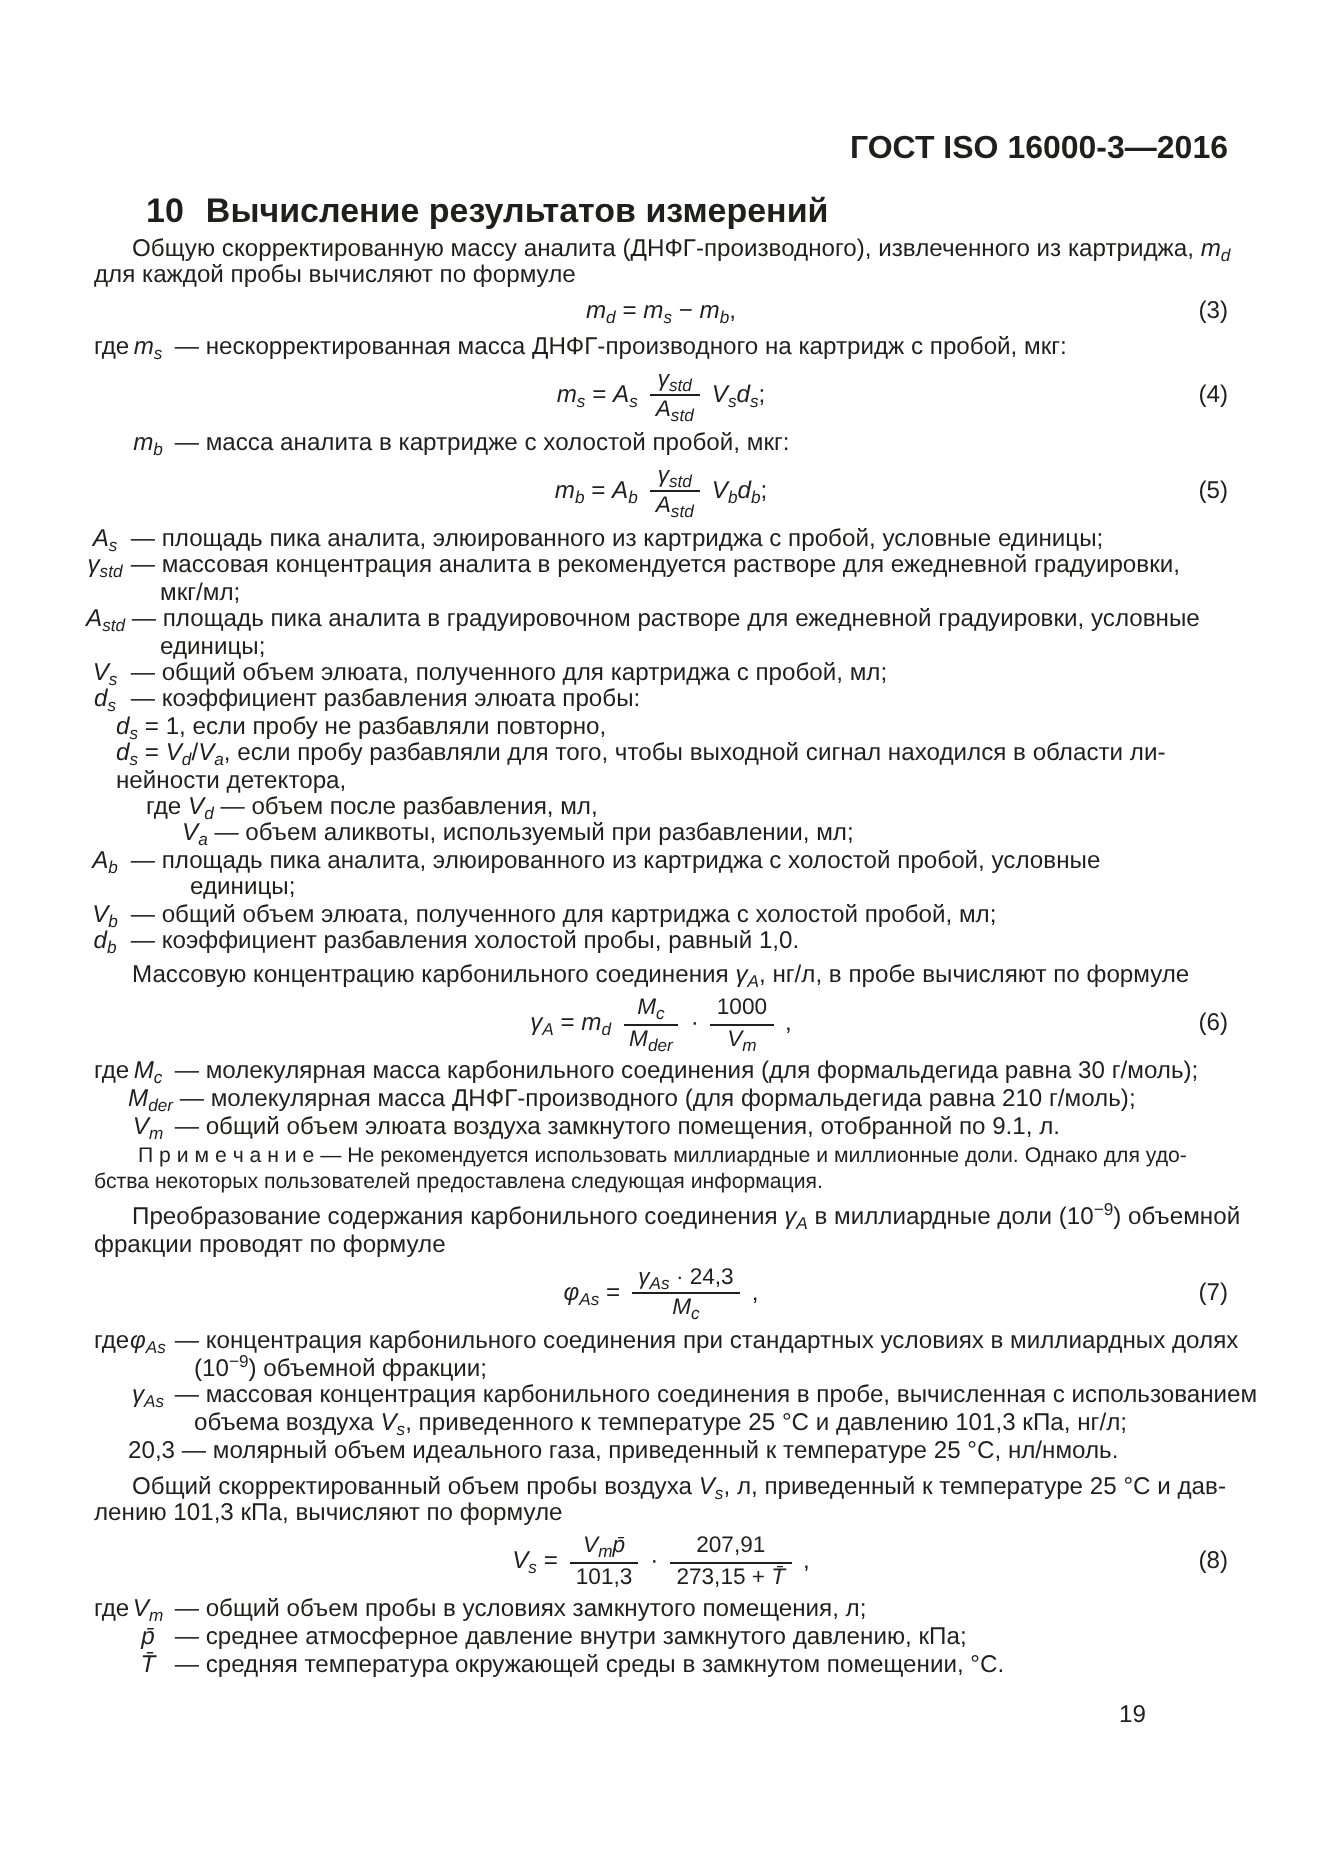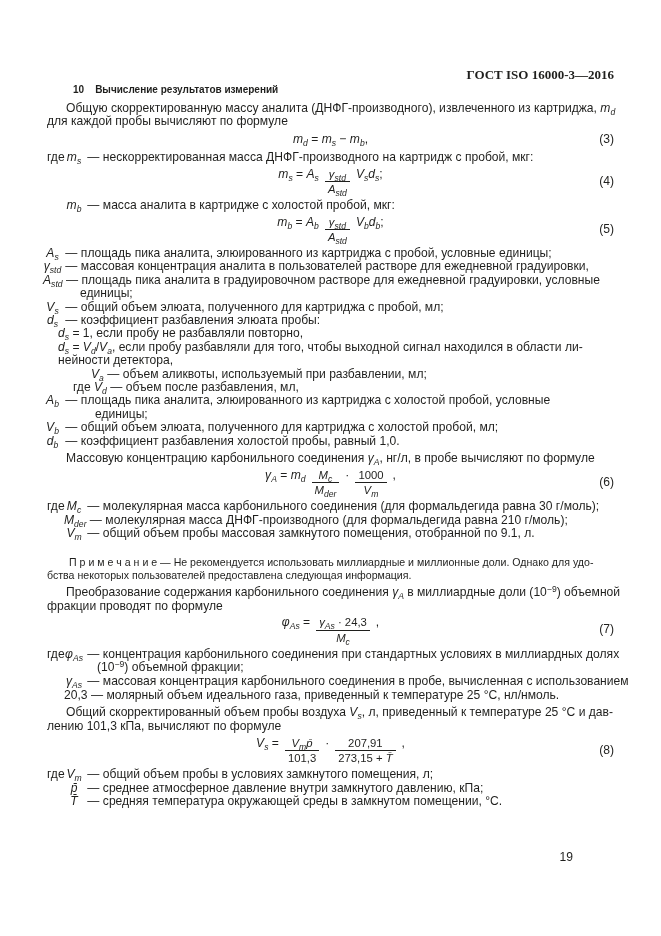--- a/index.html
+++ b/index.html
@@ -20,48 +20,48 @@
     position: absolute;
     left: 47px; top: 0;
     width: 567px;
     font-size: 12.1px;
     line-height: 13.7px;
   }
   .doc-header {
     margin-top: 68px;
     text-align: right;
     font-weight: 700;
-    font-size: 13px;
-    font-family: Liberation Serif, serif;
+    font-size: 16px;
   }
   .section-heading {
+    margin-top: 16px;
     margin-left: 26px;
-    font-size: 10px;
+    font-size: 17px;
     line-height: 16px;
     font-weight: 700;
   }
   .sec-num { display: inline-block; margin-right: 11px; }
   .para { margin-top: 4px; }
   .line, .def-cont, .sub-line { white-space: nowrap; }
   .fi { text-indent: 19px; }
-  .note { margin-top: 15px; font-size: 10.6px; line-height: 13px; }
+  .note { margin-top: 2px; font-size: 10.6px; line-height: 13px; }
   .note .fi { text-indent: 22px; }
   i { font-style: italic; }
   sub { font-size: 8.6px; line-height: 0; vertical-align: -2.5px; }
   sup { font-size: 8.6px; line-height: 0; vertical-align: 4.5px; }
   
   .formula-row {
     position: relative;
     display: flex;
     justify-content: center;
     align-items: center;
     margin-top: 3px;
     min-height: 16px;
   }
-  .formula-body { display: inline-flex; font-size: 12.1px; }
+  .formula-body { display: inline-flex; align-items: center; font-size: 12.1px; }
   .fpart { white-space: pre; margin: 0 2px; }
   .frac {
     display: inline-flex;
     flex-direction: column;
     margin: 0 4px;
     font-size: 11.3px;
     line-height: 12.6px;
     text-align: center;
   }
   .frac .num { border-bottom: 1px solid #1f1f1d; padding: 0 3px 1px; }
@@ -152,22 +152,23 @@
           <div class="def-row">
             <span class="def-pre"></span>
             <span class="def-term"><i>A<sub>s</sub></i></span>
             <span class="def-dash"> — </span>
             <span class="def-text">площадь пика аналита, элюированного из картриджа с пробой, условные единицы;</span>
           </div>
           <div class="def-row">
             <span class="def-pre"></span>
             <span class="def-term"><i>γ<sub>std</sub></i></span>
             <span class="def-dash"> — </span>
-            <span class="def-text">массовая концентрация аналита в пользователей растворе для ежедневной градуировки,</span>
-          </div>
+            <span class="def-text">массовая концентрация аналита в рекомендуется растворе для ежедневной градуировки,</span>
+          </div>
+          <div class="def-cont">мкг/мл;</div>
           <div class="def-row">
             <span class="def-pre"></span>
             <span class="def-term"><i>A<sub>std</sub></i></span>
             <span class="def-dash"> — </span>
             <span class="def-text">площадь пика аналита в градуировочном растворе для ежедневной градуировки, условные</span>
           </div>
           <div class="def-cont">единицы;</div>
           <div class="def-row">
             <span class="def-pre"></span>
             <span class="def-term"><i>V<sub>s</sub></i></span>
@@ -176,22 +177,22 @@
           </div>
           <div class="def-row">
             <span class="def-pre"></span>
             <span class="def-term"><i>d<sub>s</sub></i></span>
             <span class="def-dash"> — </span>
             <span class="def-text">коэффициент разбавления элюата пробы:</span>
           </div>
           <div class="sub-line ind1"><i>d<sub>s</sub></i> = 1, если пробу не разбавляли повторно,</div>
           <div class="sub-line ind1"><i>d<sub>s</sub></i> = <i>V<sub>d</sub></i>/<i>V<sub>a</sub></i>, если пробу разбавляли для того, чтобы выходной сигнал находился в области ли-</div>
           <div class="sub-line ind1">нейности детектора,</div>
+          <div class="sub-line ind2">где <i>V<sub>d</sub></i> — объем после разбавления, мл,</div>
           <div class="sub-line ind3"><i>V<sub>a</sub></i> — объем аликвоты, используемый при разбавлении, мл;</div>
-          <div class="sub-line ind2">где <i>V<sub>d</sub></i> — объем после разбавления, мл,</div>
           <div class="def-row">
             <span class="def-pre"></span>
             <span class="def-term"><i>A<sub>b</sub></i></span>
             <span class="def-dash"> — </span>
             <span class="def-text">площадь пика аналита, элюированного из картриджа с холостой пробой, условные</span>
           </div>
           <div class="def-cont" style="margin-left: 52px;">единицы;</div>
           <div class="def-row">
             <span class="def-pre"></span>
             <span class="def-term"><i>V<sub>b</sub></i></span>
@@ -234,21 +235,21 @@
           <div class="def-row">
             <span class="def-pre"></span>
             <span class="def-term"><i>M<sub>der</sub></i></span>
             <span class="def-dash"> — </span>
             <span class="def-text">молекулярная масса ДНФГ-производного (для формальдегида равна 210 г/моль);</span>
           </div>
           <div class="def-row">
             <span class="def-pre"></span>
             <span class="def-term"><i>V<sub>m</sub></i></span>
             <span class="def-dash"> — </span>
-            <span class="def-text">общий объем пробы массовая замкнутого помещения, отобранной по 9.1, л.</span>
+            <span class="def-text">общий объем элюата воздуха замкнутого помещения, отобранной по 9.1, л.</span>
           </div>
         </div>
         <div class="note">
           <div class="line fi">П р и м е ч а н и е — Не рекомендуется использовать миллиардные и миллионные доли. Однако для удо-</div>
           <div class="line">бства некоторых пользователей предоставлена следующая информация.</div>
         </div>
         <div class="para">
           <div class="line fi">Преобразование содержания карбонильного соединения  <i>γ<sub>A</sub></i> в миллиардные доли (10<sup>−9</sup>) объемной</div>
           <div class="line">фракции проводят по формуле</div>
         </div>
@@ -270,20 +271,21 @@
             <span class="def-dash"> — </span>
             <span class="def-text">концентрация карбонильного соединения при стандартных условиях в миллиардных долях</span>
           </div>
           <div class="def-cont">(10<sup>−9</sup>) объемной фракции;</div>
           <div class="def-row">
             <span class="def-pre"></span>
             <span class="def-term"><i>γ<sub>As</sub></i></span>
             <span class="def-dash"> — </span>
             <span class="def-text">массовая концентрация карбонильного соединения в пробе, вычисленная с использованием</span>
           </div>
+          <div class="def-cont">объема воздуха <i>V<sub>s</sub></i>, приведенного к температуре 25 °С и давлению 101,3 кПа, нг/л;</div>
           <div class="def-row">
             <span class="def-pre"></span>
             <span class="def-term">20,3</span>
             <span class="def-dash"> — </span>
             <span class="def-text">молярный объем идеального газа, приведенный к температуре 25 °С, нл/нмоль.</span>
           </div>
         </div>
         <div class="para">
           <div class="line fi">Общий скорректированный объем пробы воздуха <i>V<sub>s</sub></i>, л, приведенный к температуре 25 °С и дав-</div>
           <div class="line">лению 101,3 кПа, вычисляют по формуле</div>

